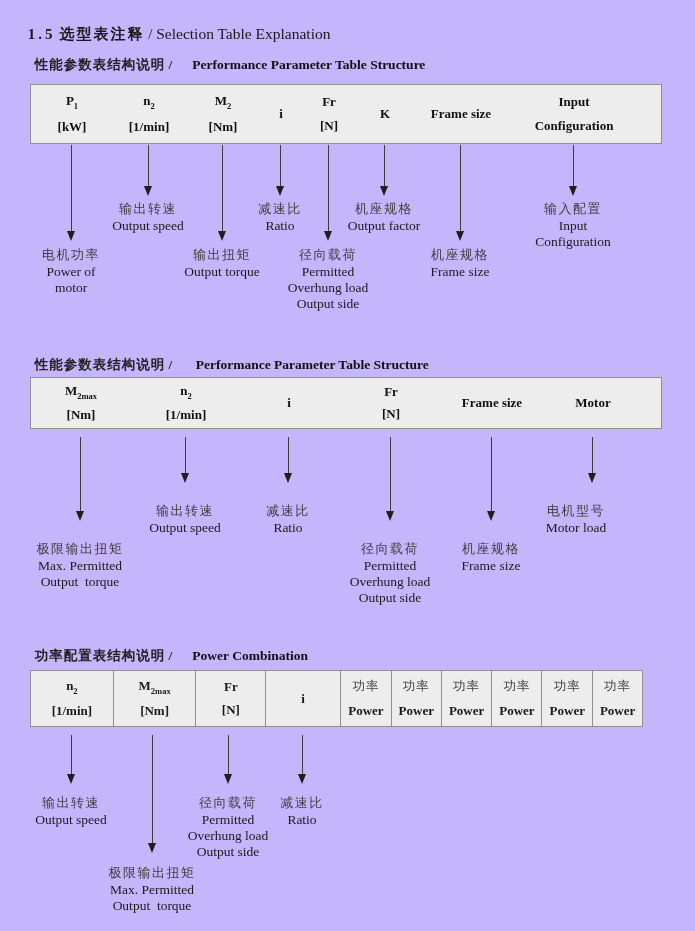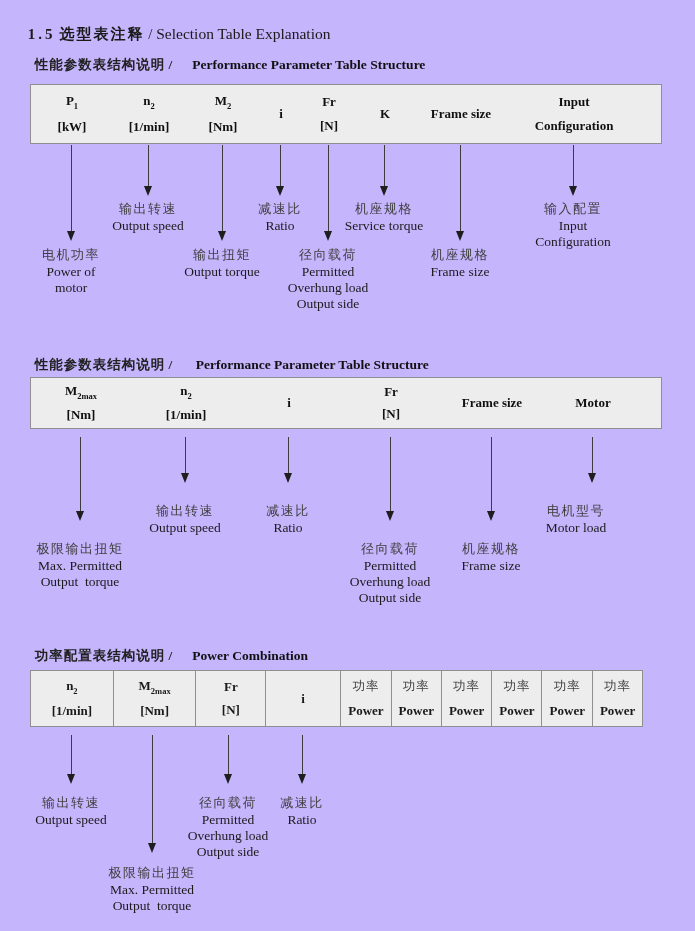--- a/index.html
+++ b/index.html
@@ -98,21 +98,21 @@
     <div class="lbl" style="left:148px;top:200px">
       <span class="zh">输出转速</span>
         <span class="en">Output speed</span>
     </div>
     <div class="lbl" style="left:280px;top:200px">
       <span class="zh">减速比</span>
         <span class="en">Ratio</span>
     </div>
     <div class="lbl" style="left:384px;top:200px">
       <span class="zh">机座规格</span>
-        <span class="en">Service torque</span>
+        <span class="en">Output factor</span>
     </div>
     <div class="lbl" style="left:573px;top:200px">
       <span class="zh">输入配置</span>
         <span class="en">Input</span>
         <span class="en">Configuration</span>
     </div>
 
     <div class="lbl" style="left:71px;top:246px">
       <span class="zh">电机功率</span>
         <span class="en">Power of</span>

